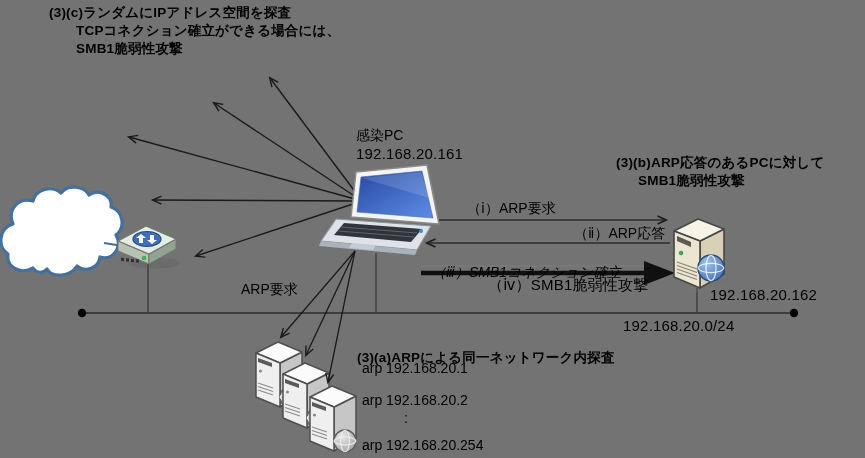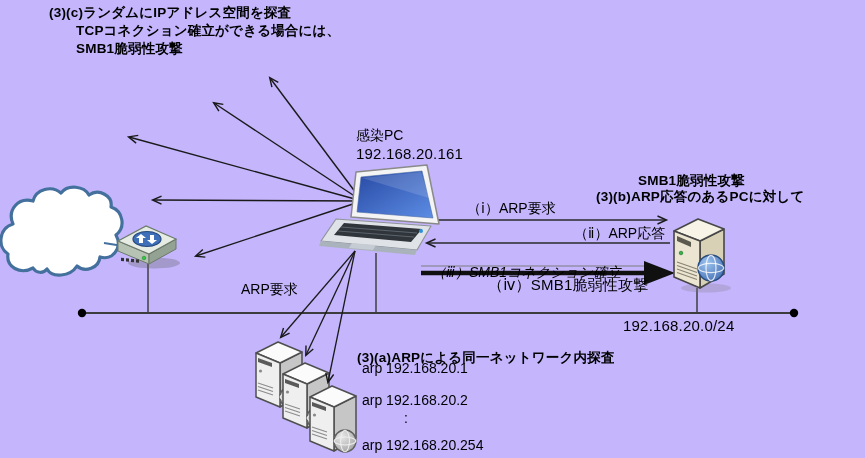--- a/index.html
+++ b/index.html
@@ -1,17 +1,17 @@
 <!DOCTYPE html>
 <html><head>
 <meta charset="utf-8">
 <style>
   html,body{margin:0;padding:0;background:#ffffff;}
   #stage{
-    position:relative;width:865px;height:458px;background:#c4b5fd;overflow:hidden;
+    position:relative;width:865px;height:458px;background:#737373;overflow:hidden;
     font-family:"Liberation Sans","DejaVu Sans",sans-serif;color:#000;
   }
   #diagram-svg{position:absolute;left:0;top:0;}
   .t{position:absolute;white-space:nowrap;line-height:1.25;}
   .h{font-weight:bold;font-size:13.5px;letter-spacing:0.2px;}
   .lbl{font-size:14px;}
   .num{font-size:15px;letter-spacing:0.2px;}
   .seq{font-size:14px;}
   .seq-b{font-size:15px;font-weight:normal;letter-spacing:0.2px;}
 </style>
@@ -139,28 +139,29 @@
     </g>
   </svg>
 
   <div class="t h" style="left:49px;top:5px;">(3)(c)ランダムにIPアドレス空間を探査</div>
   <div class="t h" style="left:76px;top:23px;">TCPコネクション確立ができる場合には、</div>
   <div class="t h" style="left:76px;top:41px;">SMB1脆弱性攻撃</div>
 
   <div class="t lbl" style="left:356px;top:127px;">感染PC</div>
   <div class="t num" style="left:356px;top:145px;text-align:right;">192.168.20.161</div>
 
-  <div class="t h" style="left:596px;top:155px;margin-top:34px;">(3)(b)ARP応答のあるPCに対して</div>
+  <div class="t h" style="left:616px;top:155px;">(3)(b)ARP応答のあるPCに対して</div>
   <div class="t h" style="left:638px;top:173px;">SMB1脆弱性攻撃</div>
 
   <div class="t seq" style="left:449px;top:200px;margin-left:18px;">（ⅰ）ARP要求</div>
   <div class="t seq" style="left:574px;top:225px;">（ⅱ）ARP応答</div>
   <div class="t seq" style="left:432px;top:264px;font-style:italic;">（ⅲ）SMB1コネクション確立</div>
   <div class="t seq-b" style="left:488px;top:276px;">（ⅳ）SMB1脆弱性攻撃</div>
 
+  <div class="t num" style="left:710px;top:286px;">192.168.20.162</div>
   <div class="t num" style="left:623px;top:317px;">192.168.20.0/24</div>
 
   <div class="t lbl" style="left:241px;top:281px;">ARP要求</div>
 
   <div class="t h" style="left:357px;top:350px;">(3)(a)ARPによる同一ネットワーク内探査</div>
   <div class="t lbl" style="left:362px;top:360px;text-align:right;">arp 192.168.20.1</div>
   <div class="t lbl" style="left:362px;top:392px;">arp 192.168.20.2</div>
   <div class="t lbl" style="left:404px;top:410px;">:</div>
   <div class="t lbl" style="left:362px;top:437px;">arp 192.168.20.254</div>
 

